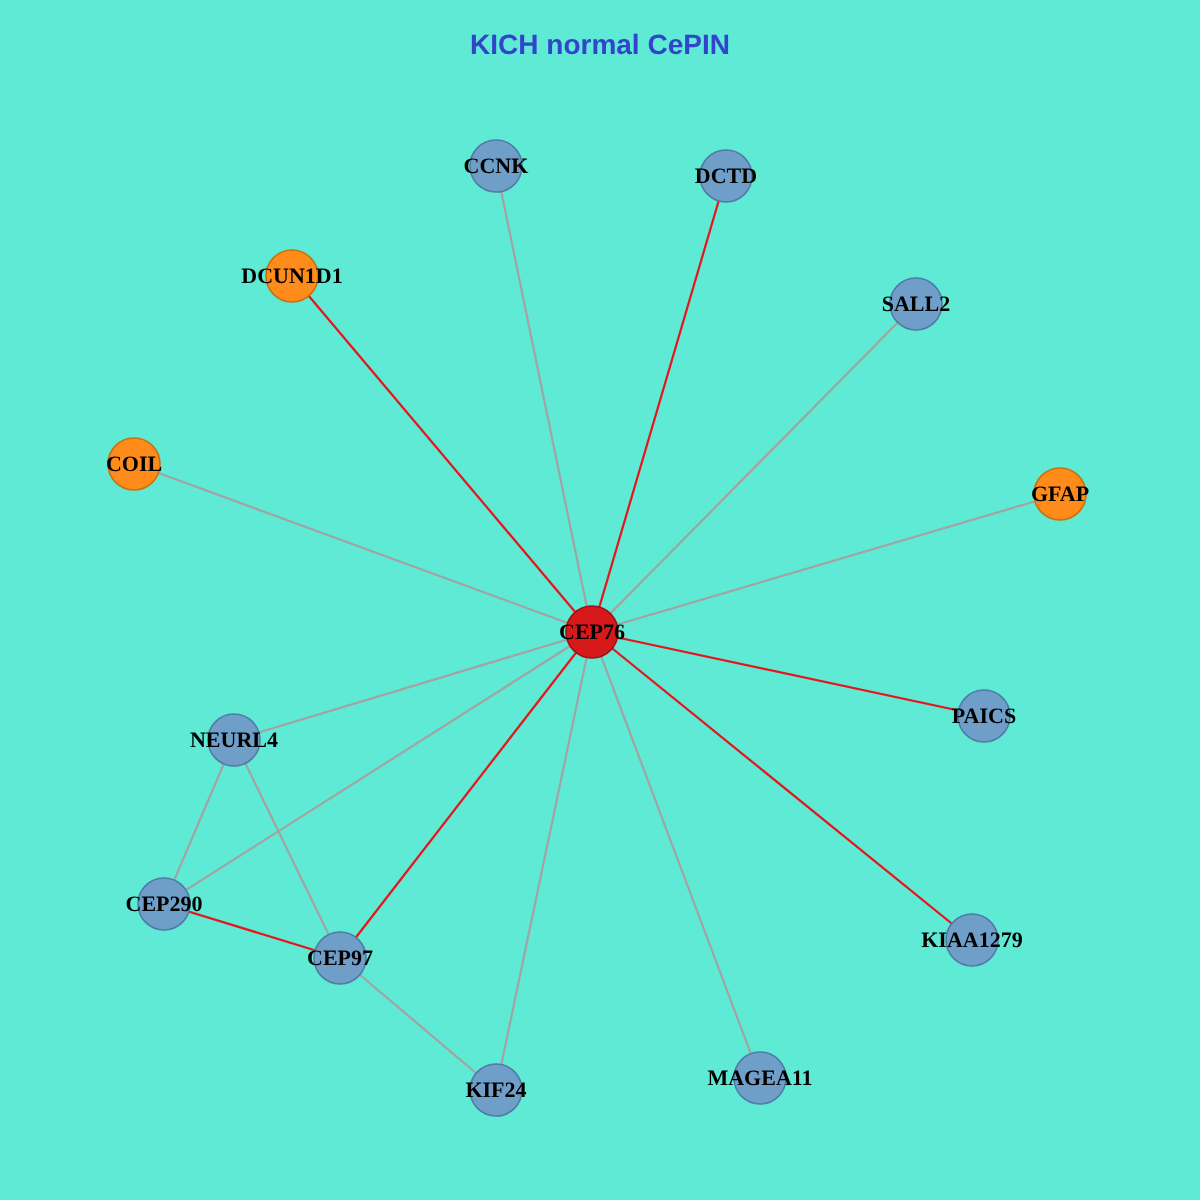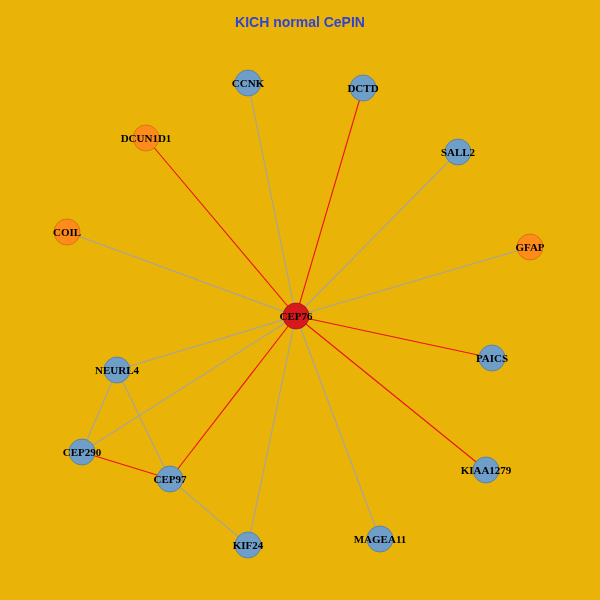--- a/index.html
+++ b/index.html
@@ -8,21 +8,21 @@
     background: #ffffff;
     width: 600px;
     height: 600px;
     font-family: "Liberation Sans", sans-serif;
     overflow: hidden;
   }
   #canvas-wrap {
     position: relative;
     width: 600px;
     height: 600px;
-    background: #eab308;
+    background: #5eead4;
   }
   #plot-title {
     position: absolute;
     top: 14px;
     left: 0;
     width: 600px;
     text-align: center;
     font-size: 14px;
     font-weight: bold;
     font-family: "Liberation Sans", sans-serif;

